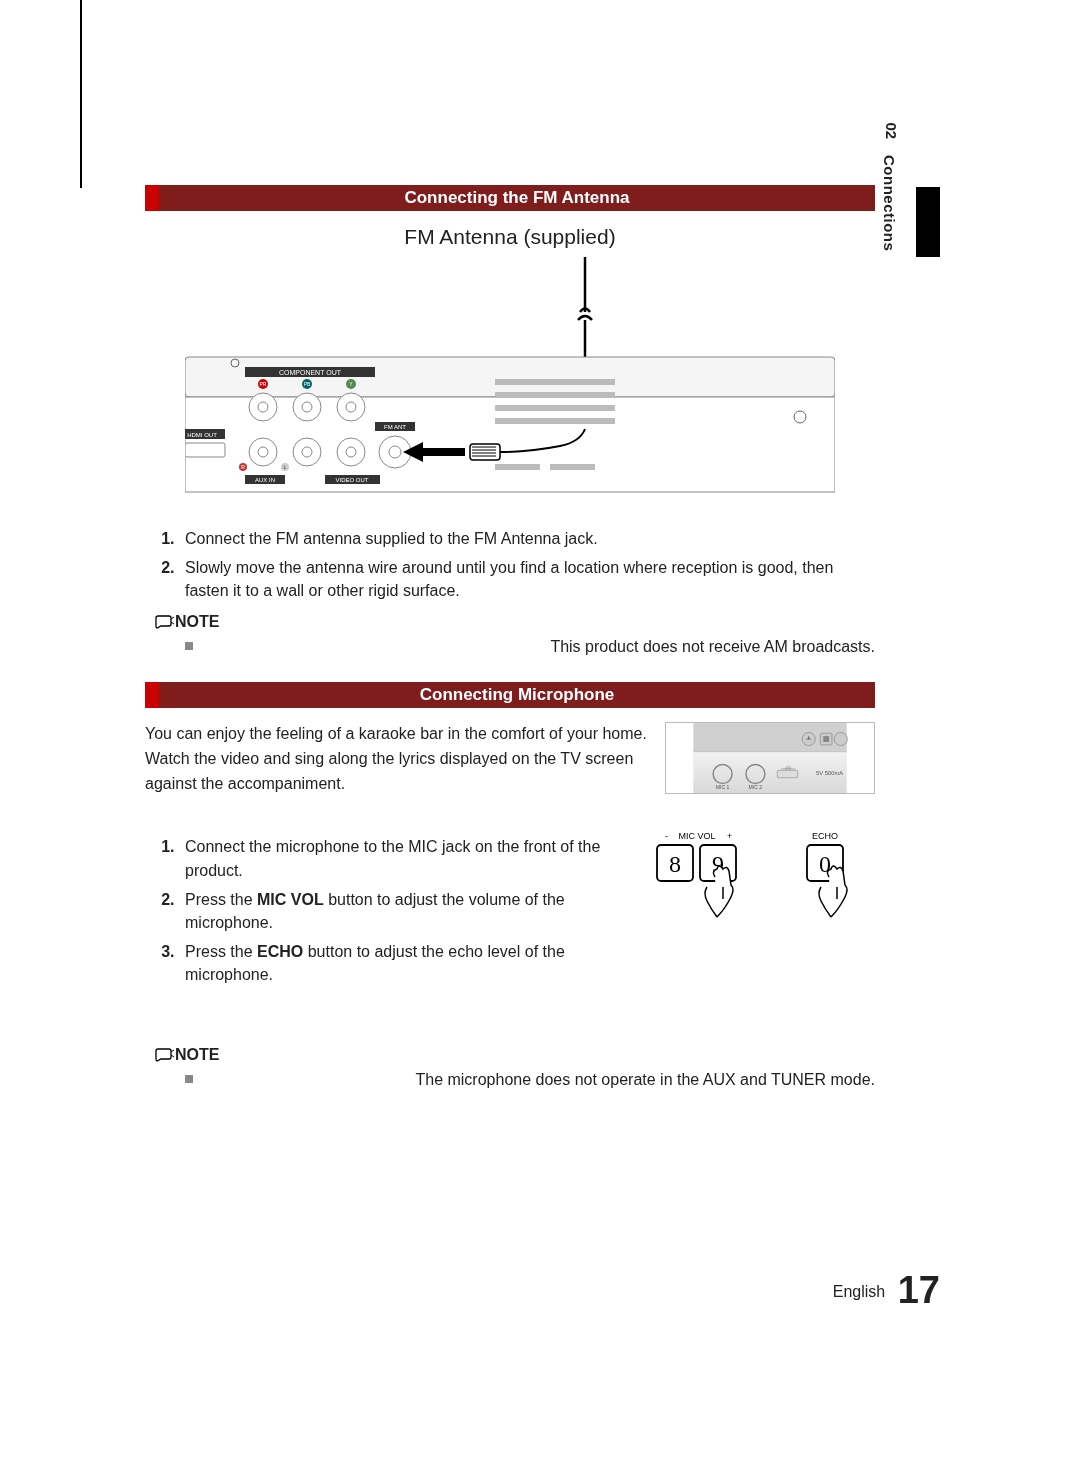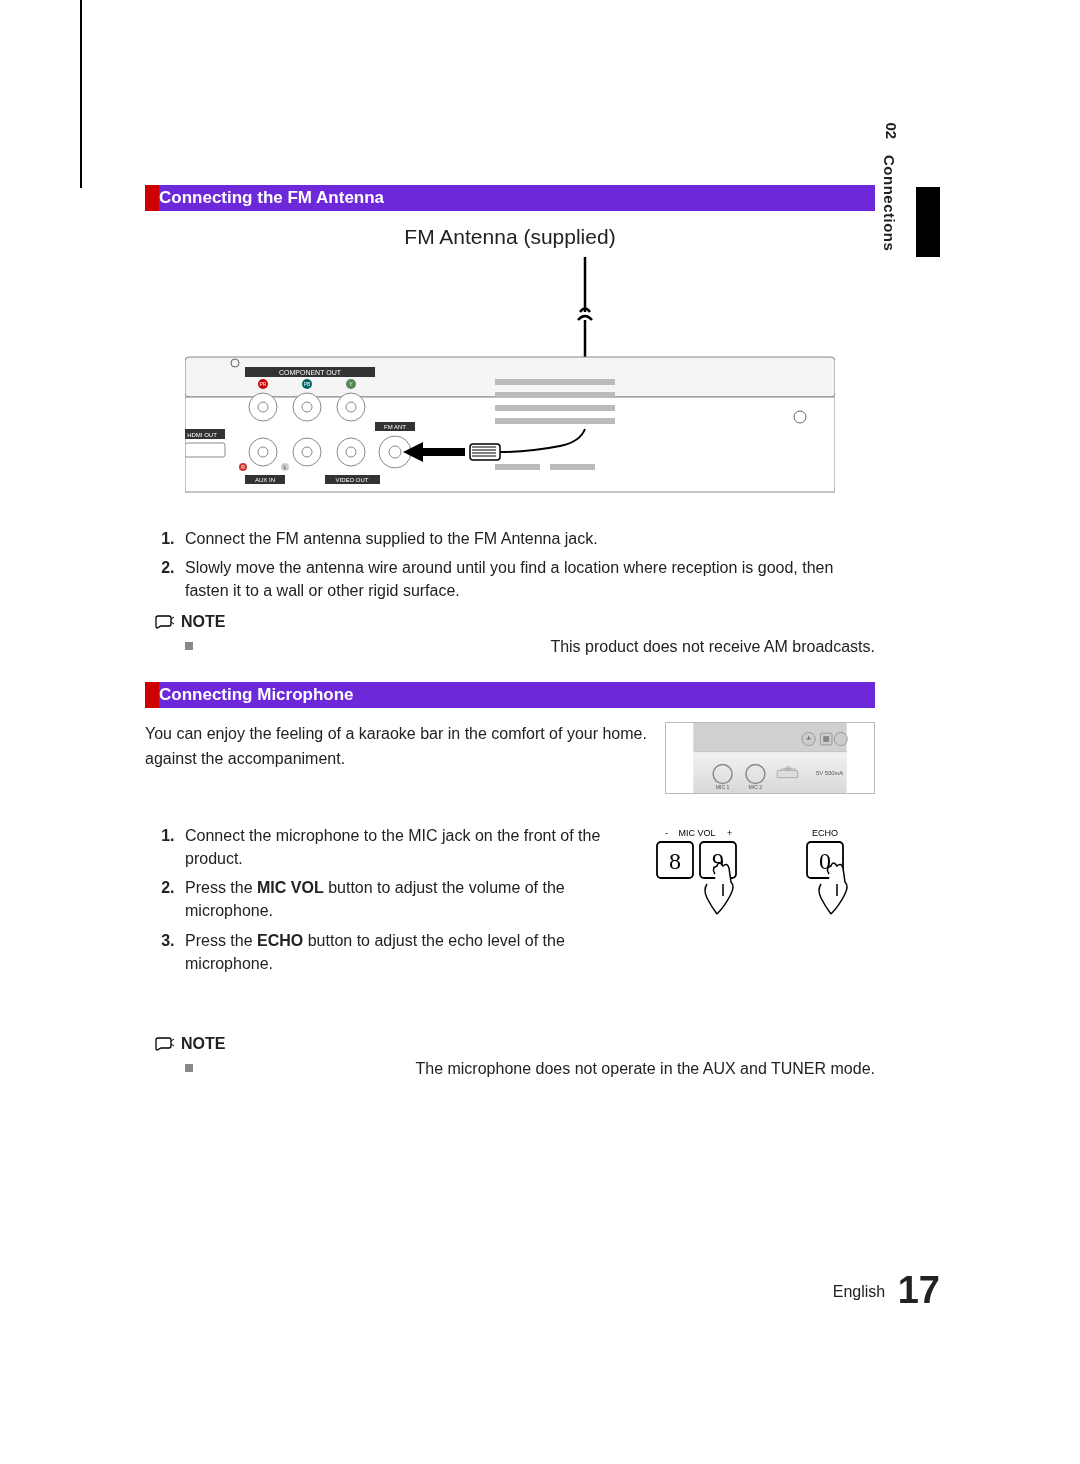--- a/index.html
+++ b/index.html
@@ -55,25 +55,25 @@
     align-items: stretch;
     height: 26px;
     margin-bottom: 14px;
   }
   .section-bar .accent {
     width: 14px;
     background: #c00;
   }
   .section-bar .title {
     flex: 1;
-    background: #6d28d9;
+    background: #7f1d1d;
     color: #fff;
     font-weight: bold;
     font-size: 17px;
-    text-align: left;
+    text-align: center;
     line-height: 26px;
   }
   .caption {
     text-align: center;
     font-size: 21px;
     font-weight: 500;
     margin: 4px 0 8px 0;
   }
   .diagram {
     width: 650px;
@@ -81,21 +81,20 @@
     margin: 0 auto;
     position: relative;
   }
   .diagram svg { width: 100%; height: 100%; }
   ol.steps { margin: 20px 0 10px 34px; font-size: 16px; line-height: 1.45; }
   ol.steps li { margin-bottom: 6px; padding-left: 6px; }
   ol.steps li::marker { font-weight: bold; }
   .note-head {
     display: flex;
     align-items: center;
-    gap: 6px;
     margin: 10px 0 4px 10px;
     font-size: 16px;
     font-weight: bold;
   }
   .note-icon {
     width: 20px; height: 16px;
   }
   ul.note-list {
     list-style: none;
     margin: 0 0 24px 40px;
@@ -259,20 +258,21 @@
     </ul>
 
     <div class="section-bar">
       <div class="accent"></div>
       <div class="title">Connecting Microphone</div>
     </div>
 
     <div class="mic-row">
       <div class="mic-text">
         <p>You can enjoy the feeling of a karaoke bar in the comfort of your home.</p>
+        <p>Watch the video and sing along the lyrics displayed on the TV screen</p>
         <p>against the accompaniment.</p>
       </div>
       <div class="mic-panel">
         <svg viewBox="0 0 210 96">
           <rect x="0" y="0" width="210" height="96" fill="#e6e6e6"></rect>
           <rect x="0" y="0" width="210" height="40" fill="#d0d0d0"></rect>
           <circle cx="158" cy="22" r="9" fill="#ccc" stroke="#888"></circle>
           <path d="M 155 22 L 161 22 M 158 18 L 158 22" stroke="#666" stroke-width="1.5"></path>
           <rect x="174" y="14" width="16" height="16" rx="2" fill="#ccc" stroke="#888"></rect>
           <rect x="178" y="18" width="8" height="8" fill="#888"></rect>
@@ -291,21 +291,21 @@
           <text x="85" y="90" font-size="7" text-anchor="middle" fill="#555">MIC 2</text>
           <rect x="115" y="65" width="28" height="10" rx="1" fill="#ddd" stroke="#999"></rect>
           <path d="M 128 60 L 132 60 L 134 63 L 126 63 Z M 120 63 H 140" stroke="#999" fill="#ddd"></path>
           <text x="168" y="72" font-size="8" fill="#555">5V 500mA</text>
         </svg>
       </div>
     </div>
 
     <div class="remote-row">
       <div class="remote-steps">
-        <ol class="steps" style="margin-top:0;">
+        <ol class="steps" style="margin-top:8px;">
           <li>Connect the microphone to the MIC jack on the front of the product.</li>
           <li>
             <span>Press the </span><b>MIC VOL</b><span> button to adjust the volume of the microphone.</span>
           </li>
           <li>
             <span>Press the </span><b>ECHO</b><span> button to adjust the echo level of the microphone.</span>
           </li>
         </ol>
       </div>
       <div class="remote-diagram">

